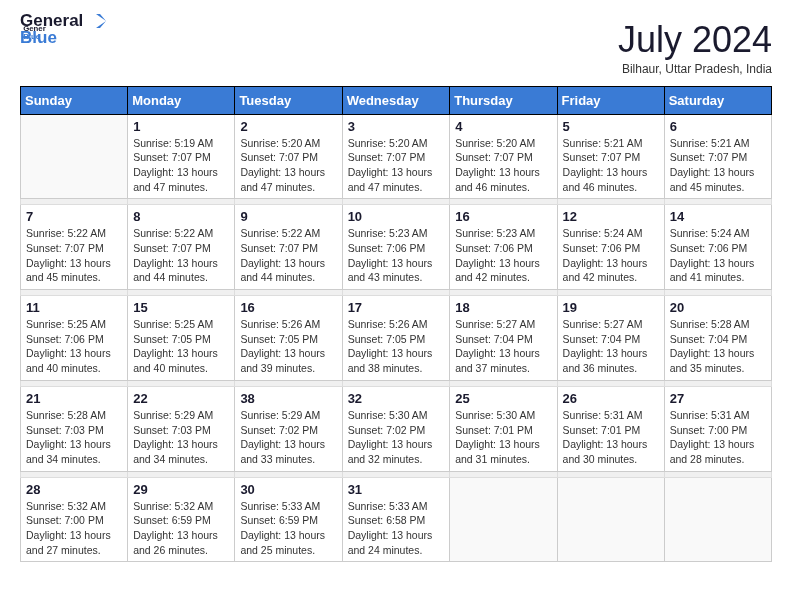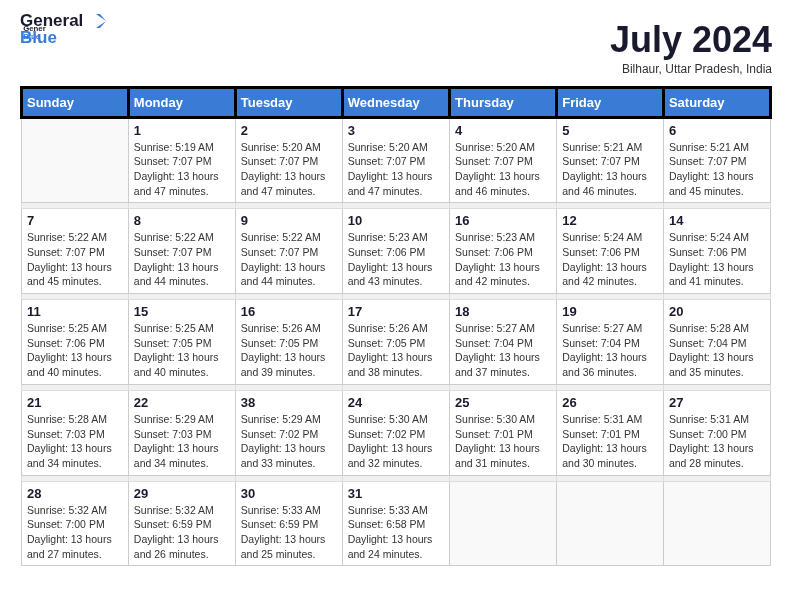--- a/index.html
+++ b/index.html
@@ -23,41 +23,41 @@
     .logo-icon {
       width: 24px;
       height: 24px;
       margin-left: 2px;
     }
     .title-area {
       text-align: right;
     }
     .month-year {
       font-size: 36px;
-      font-weight: bold;
+      font-weight: normal;
       color: #1a1a2e;
       line-height: 1.1;
     }
     .location {
       font-size: 12px;
       color: #333;
       margin-top: 2px;
     }
     .calendar {
       width: 100%;
       border-collapse: collapse;
     }
     .calendar th {
       background: #3a7bd5;
       color: #fff;
       font-size: 13px;
       font-weight: bold;
       padding: 6px 4px;
       text-align: left;
-      border: 3px solid #000000;
+      border: 1px solid #000000;
     }
     .calendar td {
       border: 1px solid #ccc;
       vertical-align: top;
       padding: 4px 5px;
       width: 108px;
       min-height: 80px;
       background: #fff;
       font-size: 11px;
       color: #333;
@@ -307,21 +307,21 @@
 and 34 minutes.</div>
         </td>
         <td>
           <span class="day-number">38</span>
           <div class="day-info" style="white-space: pre-line;">Sunrise: 5:29 AM
 Sunset: 7:02 PM
 Daylight: 13 hours
 and 33 minutes.</div>
         </td>
         <td>
-          <span class="day-number">24</span>
+          <span class="day-number">32</span>
           <div class="day-info" style="white-space: pre-line;">Sunrise: 5:30 AM
 Sunset: 7:02 PM
 Daylight: 13 hours
 and 32 minutes.</div>
         </td>
         <td>
           <span class="day-number">25</span>
           <div class="day-info" style="white-space: pre-line;">Sunrise: 5:30 AM
 Sunset: 7:01 PM
 Daylight: 13 hours

